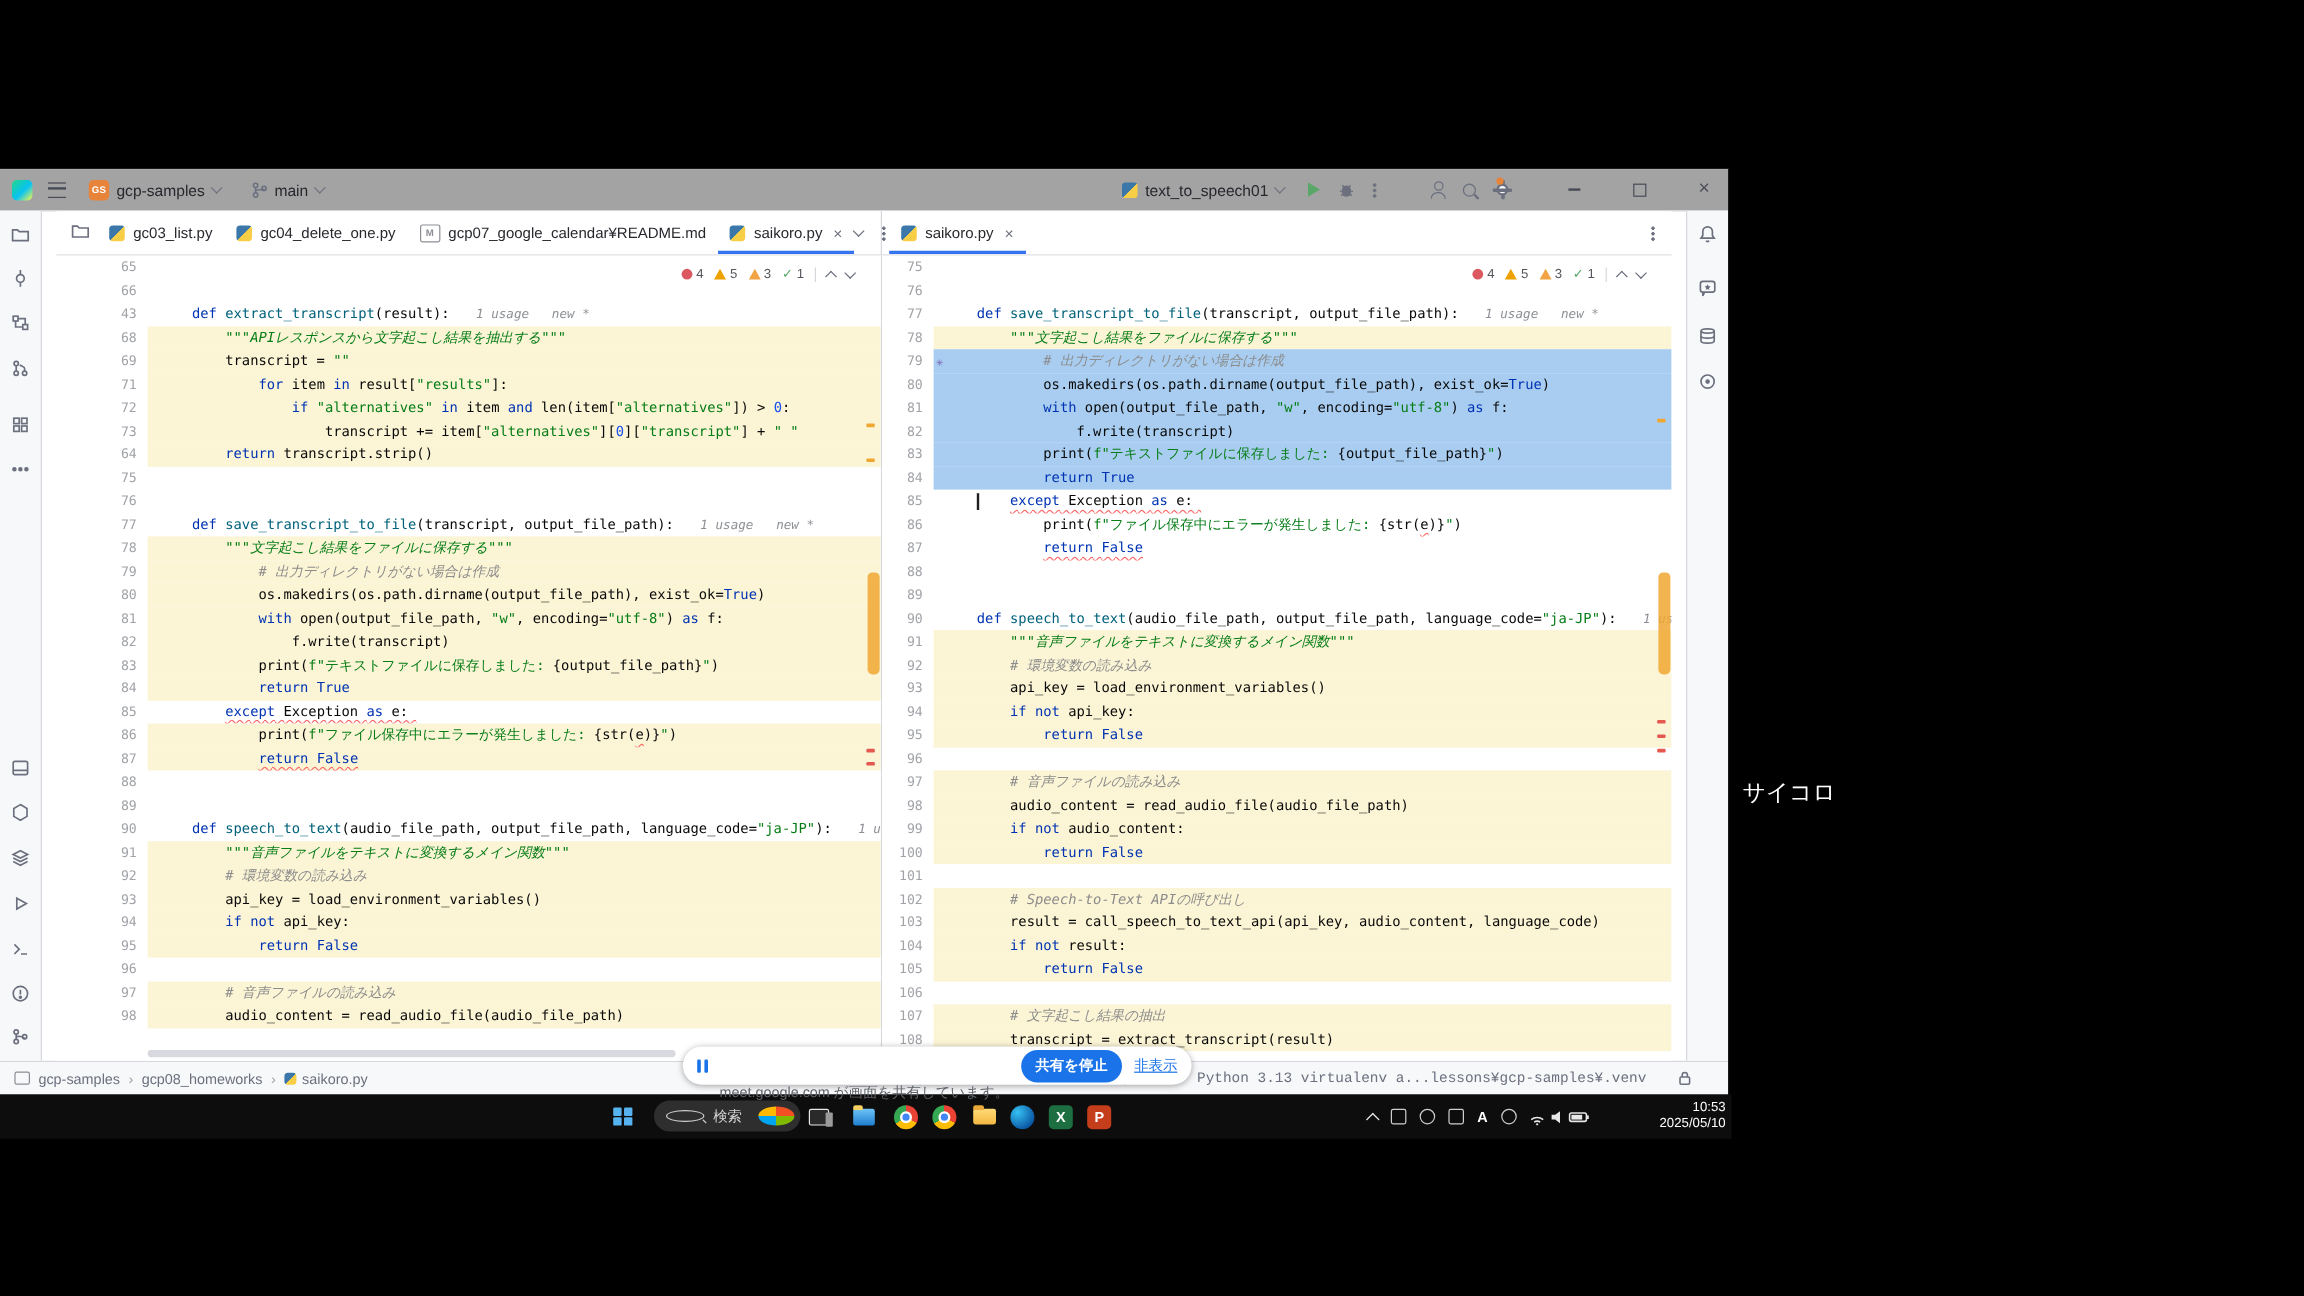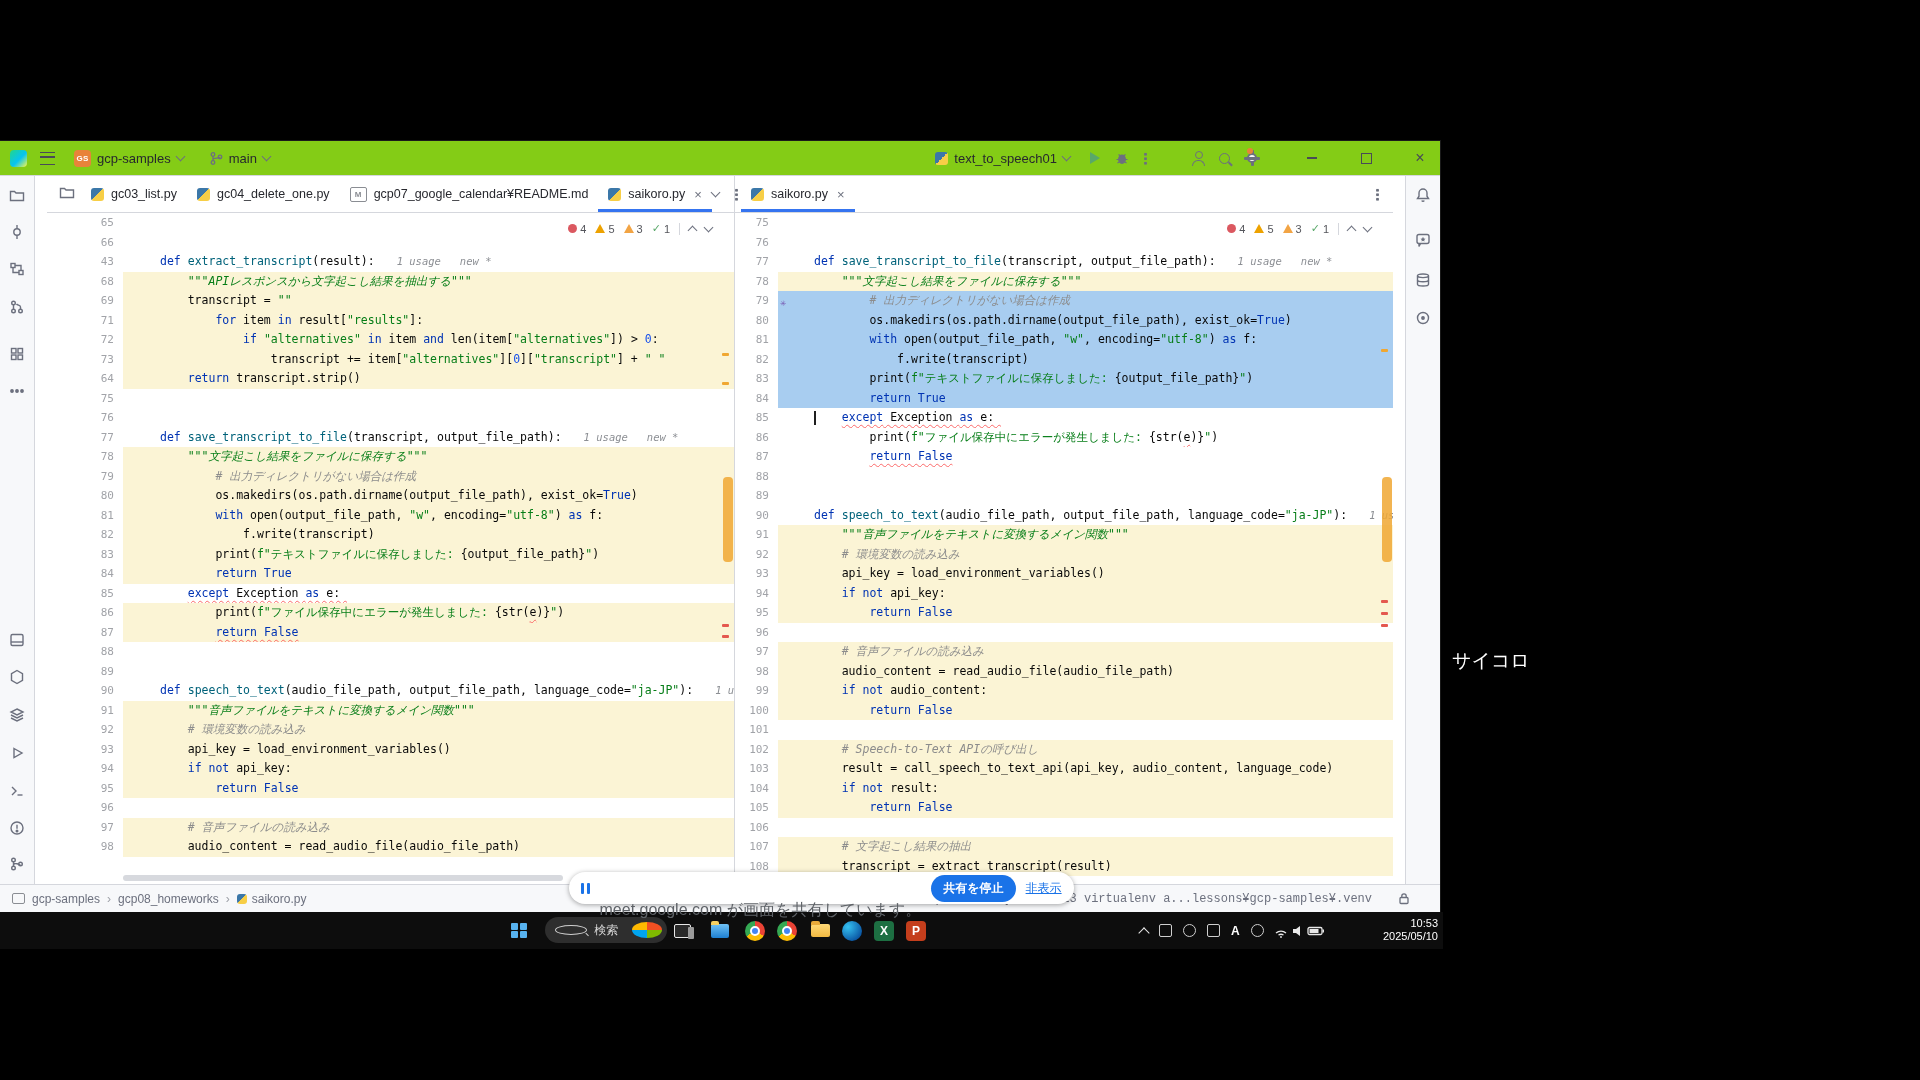--- a/index.html
+++ b/index.html
@@ -3,21 +3,21 @@
 <meta charset="utf-8">
 <style>
   html,body{margin:0;padding:0;background:#000;}
   #stage{position:relative;width:1920px;height:1080px;background:#000;overflow:hidden;
          font-family:"Liberation Sans","DejaVu Sans",sans-serif;color:#2b2d30;}
 
   
   #ide-window{position:absolute;left:0;top:141px;width:1440px;height:771px;background:#fff;
               display:flex;flex-direction:column;box-shadow:0 0 0 1px #1a1a1a;}
   
-  #title-bar{height:34px;background:#84cc16;border-bottom:1px solid #d5d7dd;display:flex;align-items:center;flex:0 0 34px;}
+  #title-bar{height:34px;background:#a3a3a3;border-bottom:1px solid #d5d7dd;display:flex;align-items:center;flex:0 0 34px;}
   .tb-left{display:flex;align-items:center;gap:13px;padding-left:10px;}
   .ide-logo{width:17px;height:17px;border-radius:4px;background:linear-gradient(135deg,#21d789 0%,#07c3f2 55%,#fcf84a 100%);}
   .burger{width:15px;height:11px;border-top:1.6px solid #494b57;border-bottom:1.6px solid #494b57;position:relative;}
   .burger::after{content:"";position:absolute;left:0;right:0;top:3.6px;height:1.6px;background:#494b57;}
   .chip{display:flex;align-items:center;gap:6px;padding:3px 6px;border-radius:5px;font-size:13px;color:#27282e;}
   .gs-badge{width:17px;height:17px;border-radius:4px;background:#e8833a;color:#fff;font-size:8px;font-weight:bold;
             display:flex;align-items:center;justify-content:center;letter-spacing:.3px;}
   .chev{width:6px;height:6px;border-right:1.4px solid #6c707e;border-bottom:1.4px solid #6c707e;transform:rotate(45deg);margin-top:-3px;}
   .chev-up{transform:rotate(-135deg);margin-top:3px;}
   .tb-right{margin-left:auto;display:flex;align-items:center;gap:14px;padding-right:0;}
@@ -108,21 +108,21 @@
   .crumb-sep{color:#9ea1a8;}
   .win-ico{width:11px;height:9px;border:1.3px solid #8a8d93;border-radius:2px;}
   #status-right{margin-left:auto;display:flex;align-items:center;gap:26px;padding-right:18px;font-family:Liberation Mono, monospace;}
   .lock-svg{stroke:#6c707e;fill:none;stroke-width:1.3;}
 
   
   #share-pill{position:absolute;left:569px;top:872px;height:32px;background:#fff;border-radius:16px;z-index:50;
               display:flex;align-items:center;gap:10px;padding:0 8px 0 12px;box-shadow:0 1px 5px rgba(0,0,0,.35);}
   .pause-ico{display:flex;gap:2.5px;}
   .pause-ico i{width:3px;height:11px;background:#1a73e8;border-radius:1px;}
-  #share-msg{font-size:16px;color:#5f6368;white-space:nowrap;margin-top:45px;}
+  #share-msg{font-size:12px;color:#5f6368;white-space:nowrap;margin-top:45px;}
   #share-stop{background:#1a73e8;color:#fff;border:none;border-radius:14px;font-size:12px;font-weight:bold;
               padding:5px 12px;font-family:inherit;}
   #share-hide{color:#1a73e8;font-size:12px;text-decoration:underline;white-space:nowrap;margin-right:4px;}
 
   
   #taskbar{position:absolute;left:0;top:912px;width:1443px;height:37px;background:#0d0d0d;z-index:40;}
   .tb-item{position:absolute;top:6.5px;width:24px;height:24px;border-radius:4px;display:flex;align-items:center;justify-content:center;}
   .start-grid{display:grid;grid-template-columns:7px 7px;grid-template-rows:7px 7px;gap:1.5px;}
   .start-grid i{background:#57b3f0;border-radius:1px;}
   #task-search{position:absolute;left:545px;top:5px;width:122px;height:26px;border-radius:13px;background:#2e2e2e;

